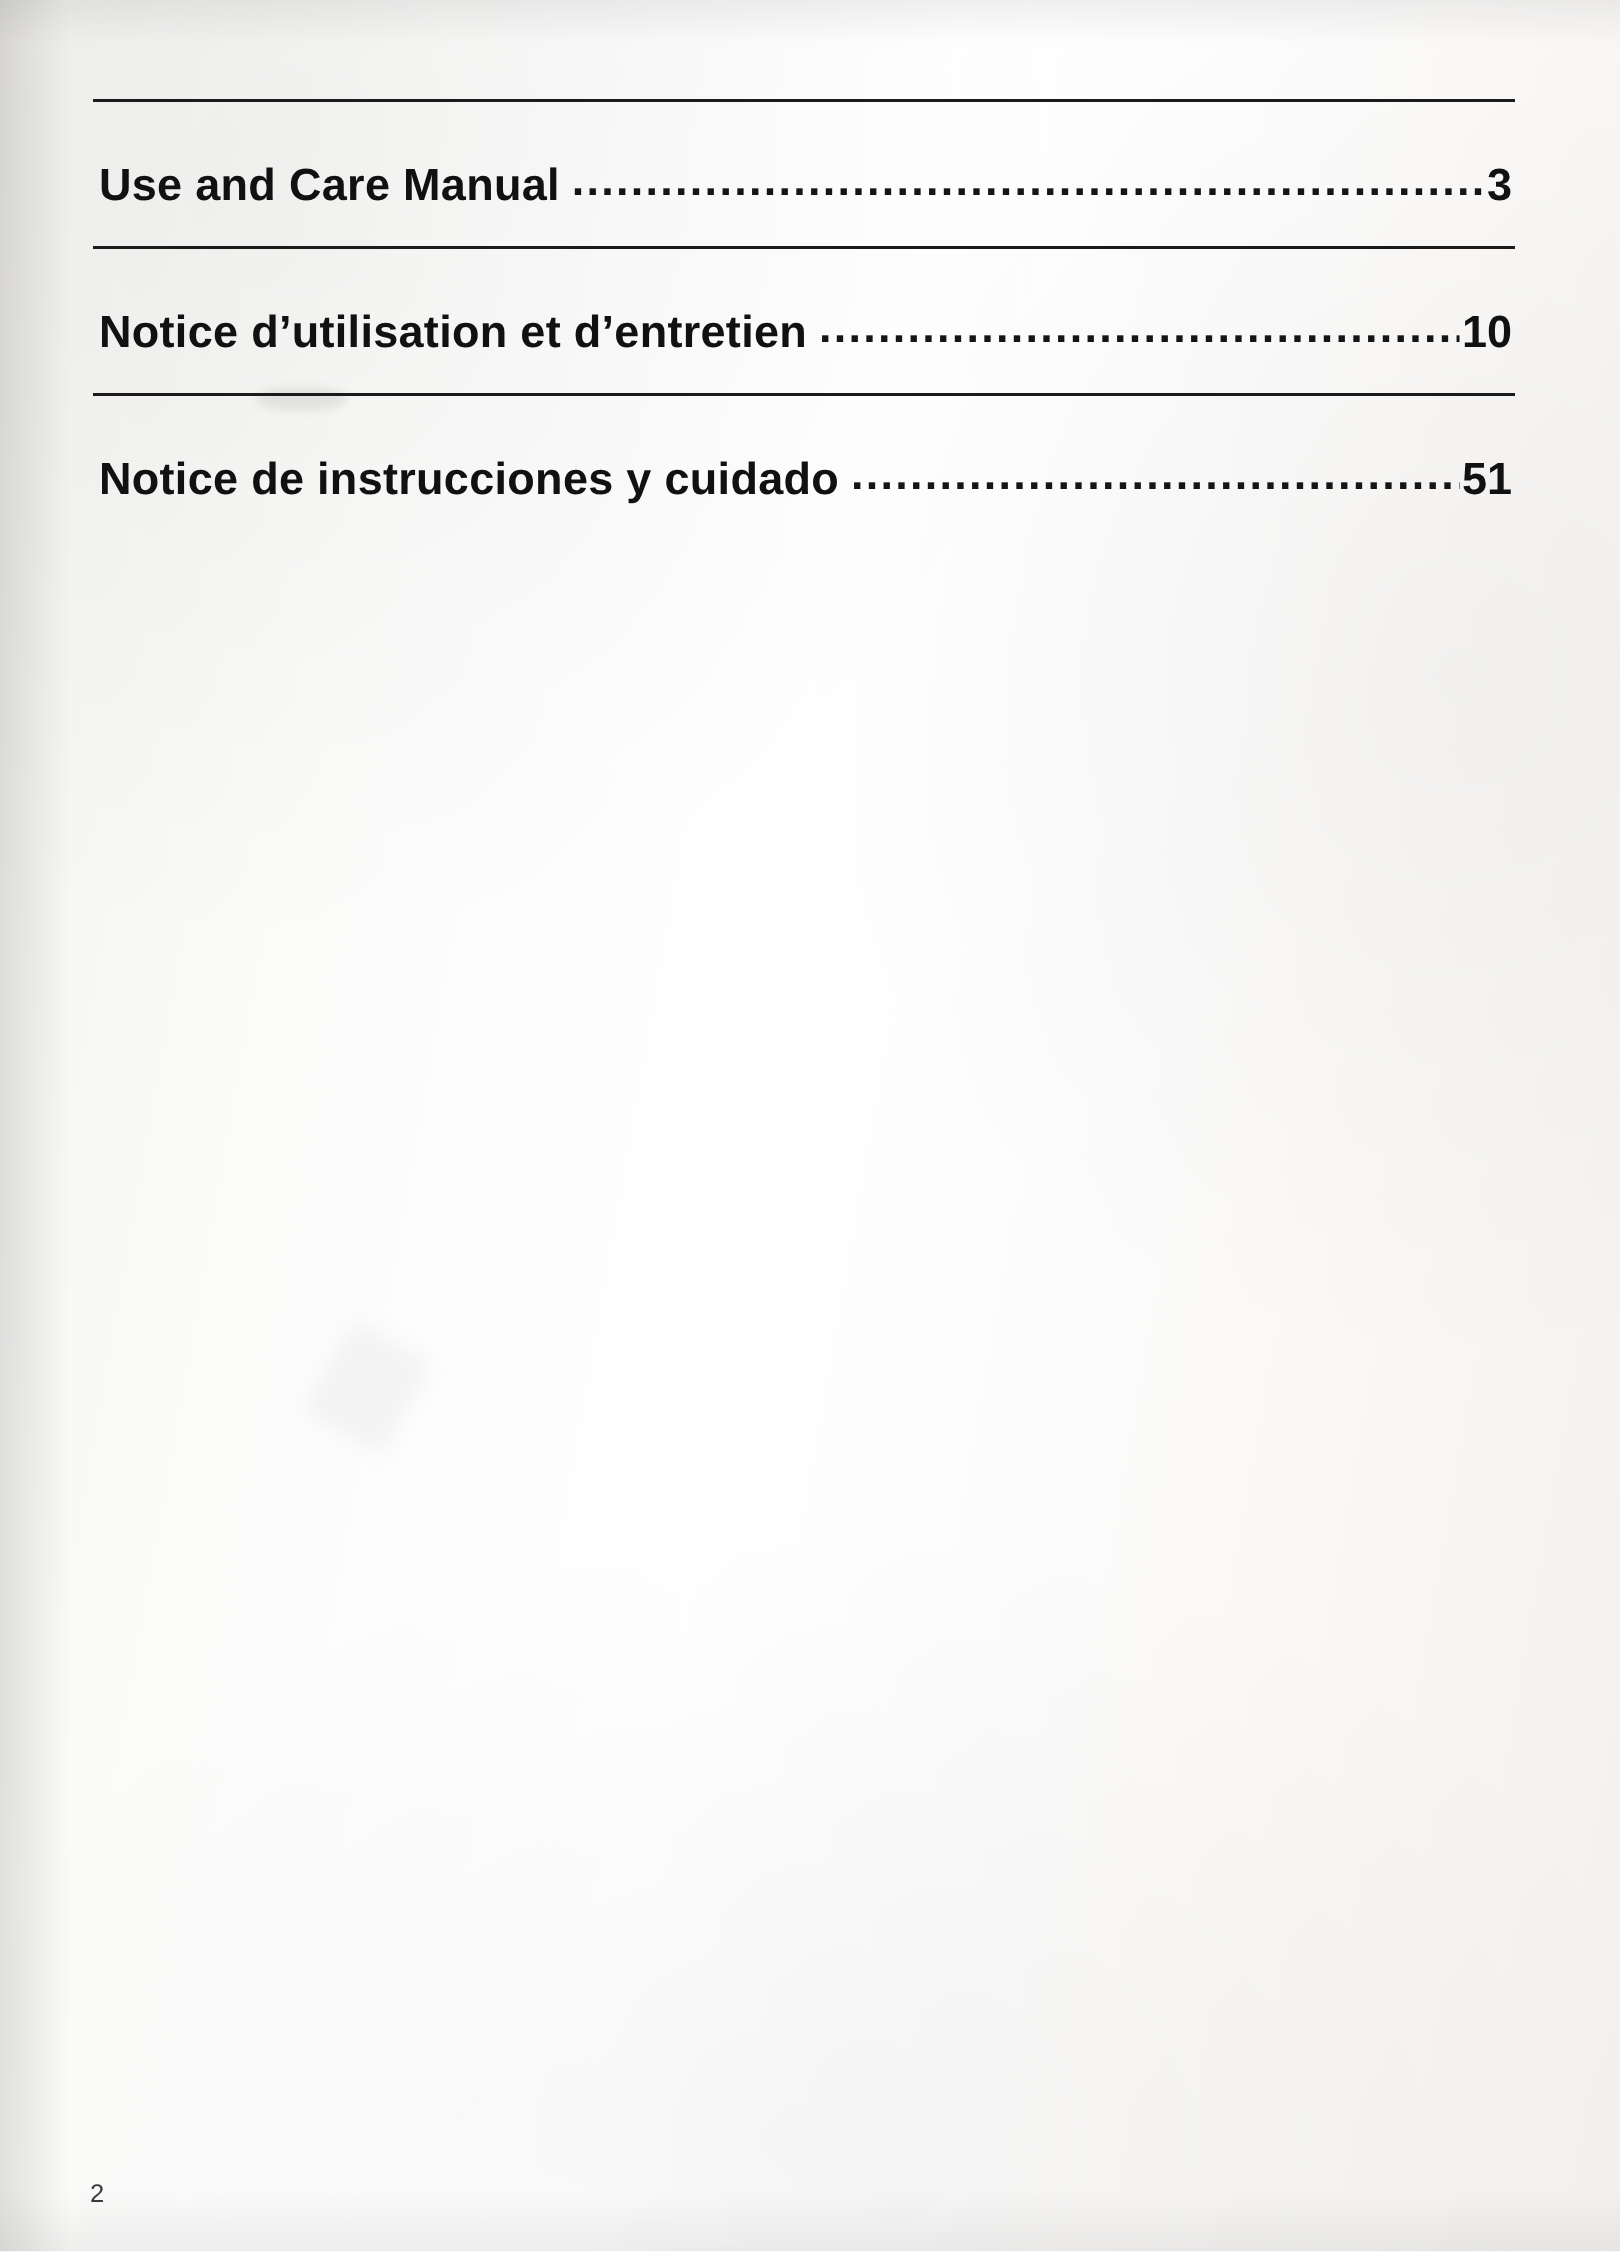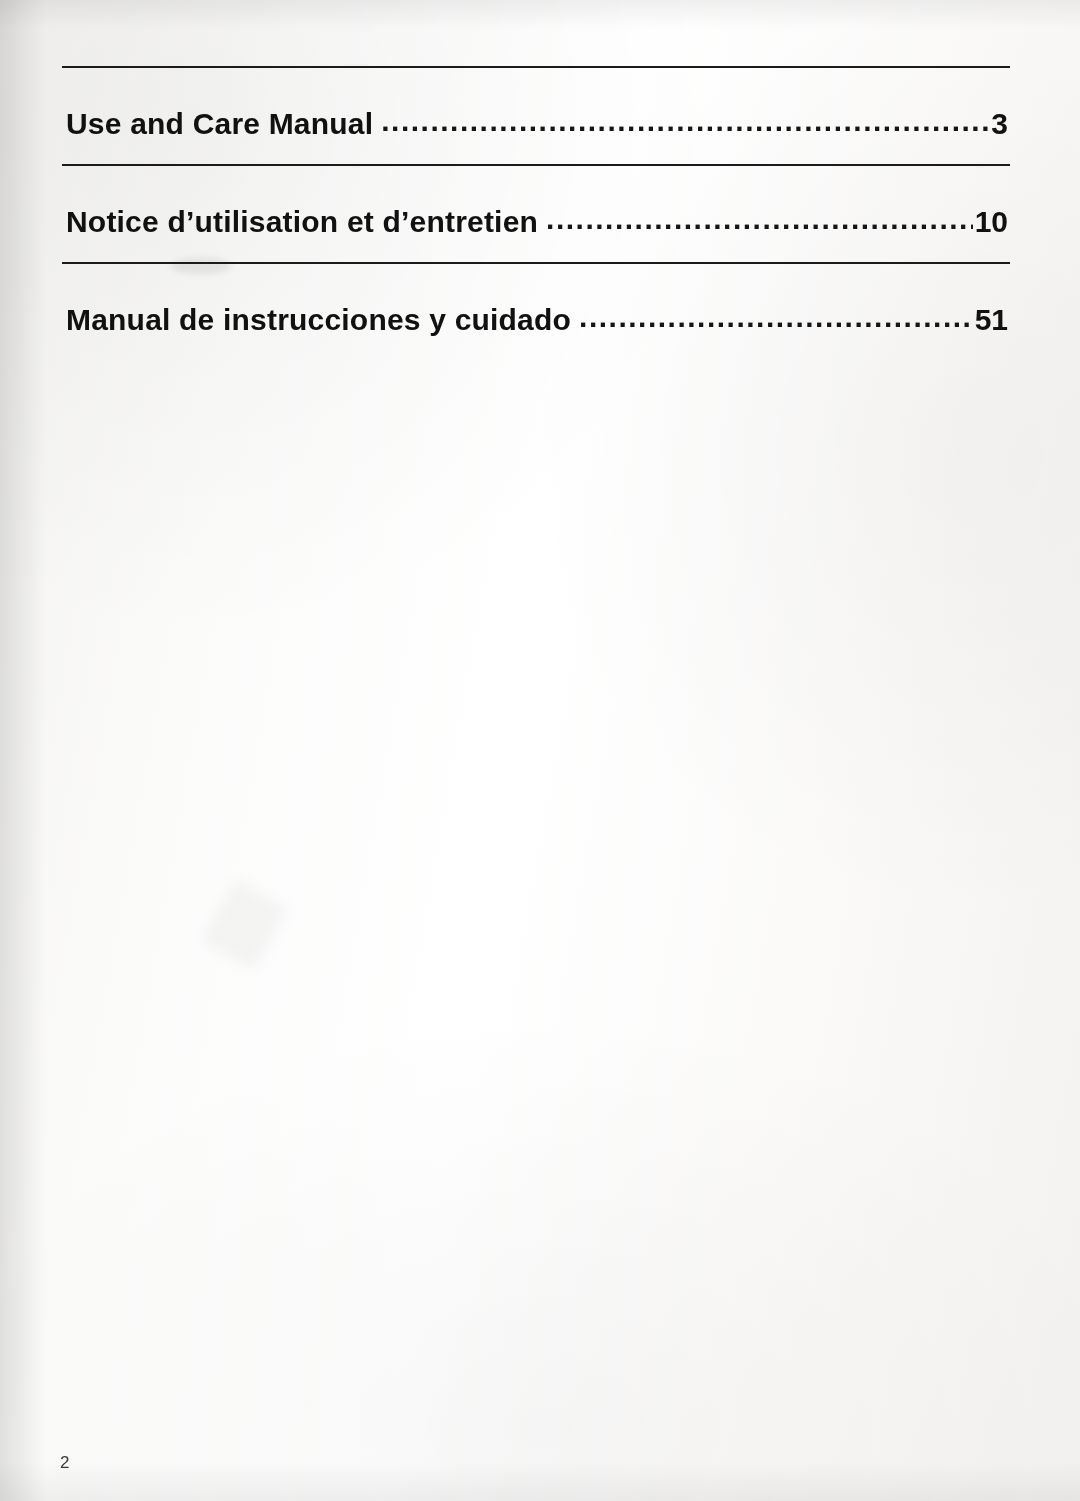--- a/index.html
+++ b/index.html
@@ -153,21 +153,21 @@
 
     <div class="toc-entry">
       <span class="entry-title">Notice d’utilisation et d’entretien</span>
       <span class="leader">...............................................</span>
       <span class="entry-page">10</span>
     </div>
 
     <div class="rule"></div>
 
     <div class="toc-entry">
-      <span class="entry-title">Manual de instrucciones y cuidado</span>
+      <span class="entry-title">Notice de instrucciones y cuidado</span>
       <span class="leader">...........................................</span>
       <span class="entry-page">51</span>
     </div>
 
   </div>
 
   <div class="page-number">2</div>
 </div>
 
 </body></html>

